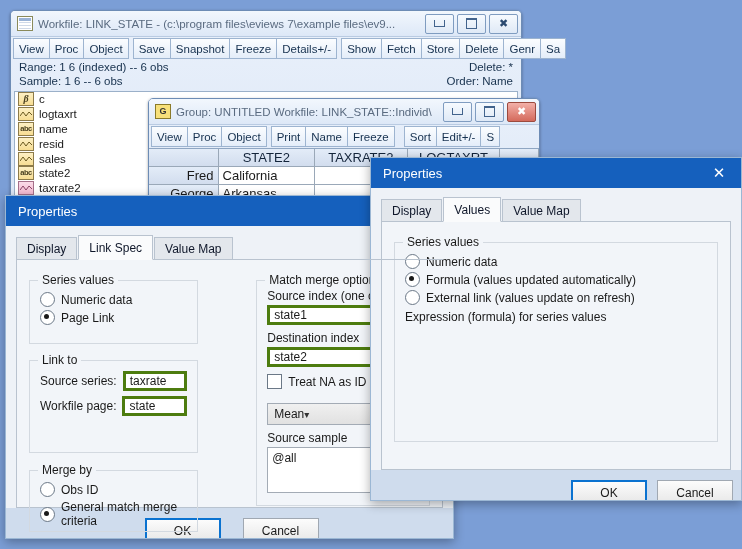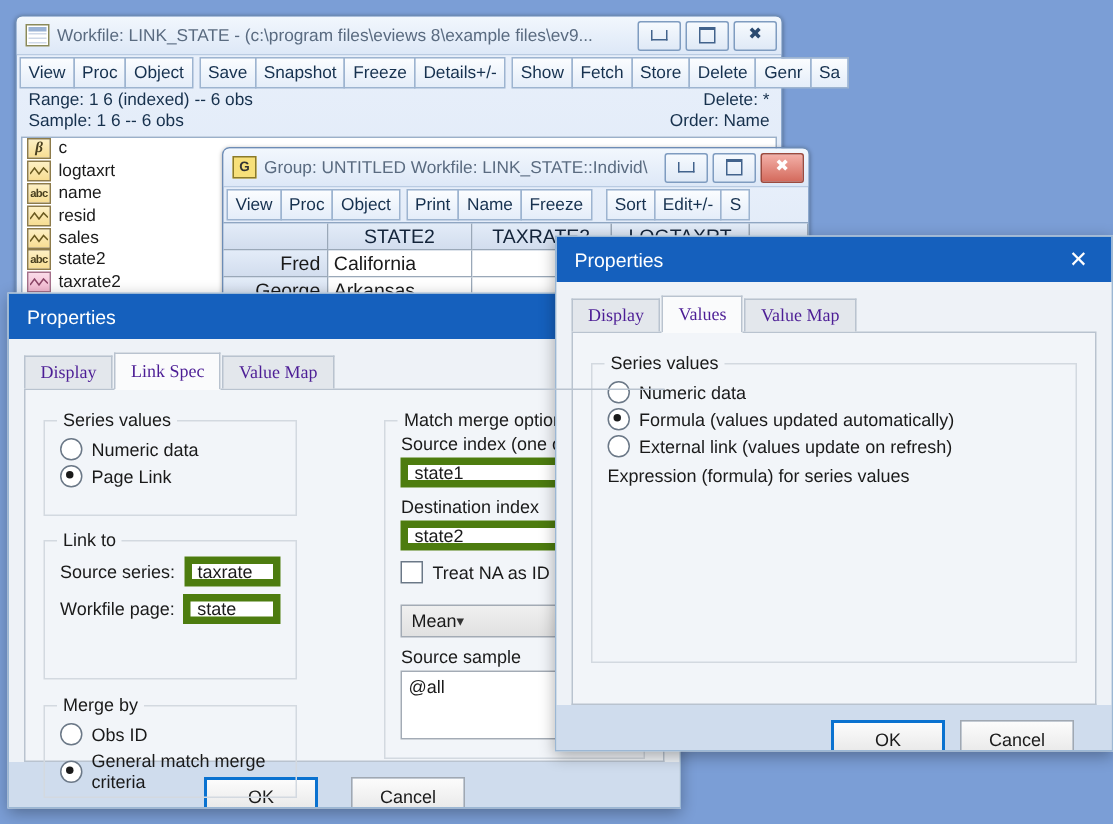--- a/index.html
+++ b/index.html
@@ -117,61 +117,61 @@
   .dlg-title .t{flex:1;}
   .dlg-x{
     width:44px;height:30px;display:flex;align-items:center;justify-content:center;
     color:#fff;font-size:15px;
   }
   .dlg-body{background:#eef2f7;padding:10px 10px 0 10px;}
   .tabs{display:flex;align-items:flex-end;height:23px;border-bottom:1px solid #b9c3cf;position:relative;z-index:2;}
   .tab{
     height:21px;padding:0 10px;display:flex;align-items:center;
     background:#e3e7ec;border:1px solid #b9c3cf;border-bottom:none;
-    font-size:12px;color:#4c1d95;margin-right:1px;font-family:Liberation Serif, serif;
+    font-size:12px;color:#0f172a;margin-right:1px;
   }
   .tab.active{background:#fafbfc;height:23px;border-bottom:1px solid #fafbfc;position:relative;top:1px;}
   .panel{
     background:#f2f5f9;border:1px solid #b9c3cf;border-top:none;
     padding:12px 12px 10px 12px;
   }
   .grp{border:1px solid #d3d9e0;padding:8px 10px 10px 10px;position:relative;margin-top:8px;}
   .grp>.lg{
     position:absolute;top:-8px;left:8px;background:#f2f5f9;padding:0 4px;font-size:12px;color:#1a1a1a;
   }
   .radio{display:flex;align-items:center;gap:6px;margin:3px 0;font-size:12px;}
   .rd{width:13px;height:13px;border-radius:50%;border:1px solid #6b7887;background:#fff;flex:none;position:relative;}
   .rd.on:after{content:"";position:absolute;left:3px;top:3px;width:5px;height:5px;border-radius:50%;background:#1a1a1a;}
   .chk{width:13px;height:13px;border:1px solid #6b7887;background:#fff;flex:none;}
   .fld{
-    background:#fff;border:5px solid #4d7c0f;height:20px;display:flex;align-items:center;
+    background:#fff;border:3px solid #4d7c0f;height:20px;display:flex;align-items:center;
     padding:0 4px;font-size:12px;box-sizing:border-box;
   }
   .lbl{font-size:12px;margin:6px 0 2px 0;}
   .sel{
     background:linear-gradient(#f0f0f0,#e1e1e1);border:1px solid #a3abb5;height:22px;
     display:flex;align-items:center;justify-content:flex-start;padding:0 6px;font-size:12px;box-sizing:border-box;
   }
   .sel .arr{font-size:10px;color:#333;}
   .ta{background:#fff;border:1px solid #a3abb5;font-size:12px;padding:3px 4px;box-sizing:border-box;}
-  .btnrow{display:flex;justify-content:flex-end;gap:10px;padding:10px 25px 12px 12px;background:#cfdced;}
+  .btnrow{display:flex;justify-content:flex-end;gap:10px;padding:10px 8px 12px 12px;background:#cfdced;}
   .btn{
     width:76px;height:25px;border:1px solid #a0a8b2;background:linear-gradient(#fcfcfc,#e7e7e7);
     display:flex;align-items:center;justify-content:center;font-size:12px;color:#1a1a1a;box-sizing:border-box;
   }
   .btn.def{border:2px solid #0a72d0;}
   .clip{overflow:hidden;}
 </style>
 </head>
 <body>
 
 <div class="win mdi" style="left:10px;top:10px;width:512px;height:200px;display:flex;flex-direction:column;">
   <div class="mdi-title">
     <span class="wicon"></span>
-    <span class="ttxt">Workfile: LINK_STATE - (c:\program files\eviews 8\example files\ev9...</span>
+    <span class="ttxt">Workfile: LINK_STATE - (c:\program files\eviews 7\example files\ev9...</span>
     <span class="cbtns">
       <span class="cbtn">
           <span class="gl-min"></span>
         </span>
       <span class="cbtn">
           <span class="gl-max"></span>
         </span>
       <span class="cbtn">
           <span class="gl-x">✖</span>
         </span>

